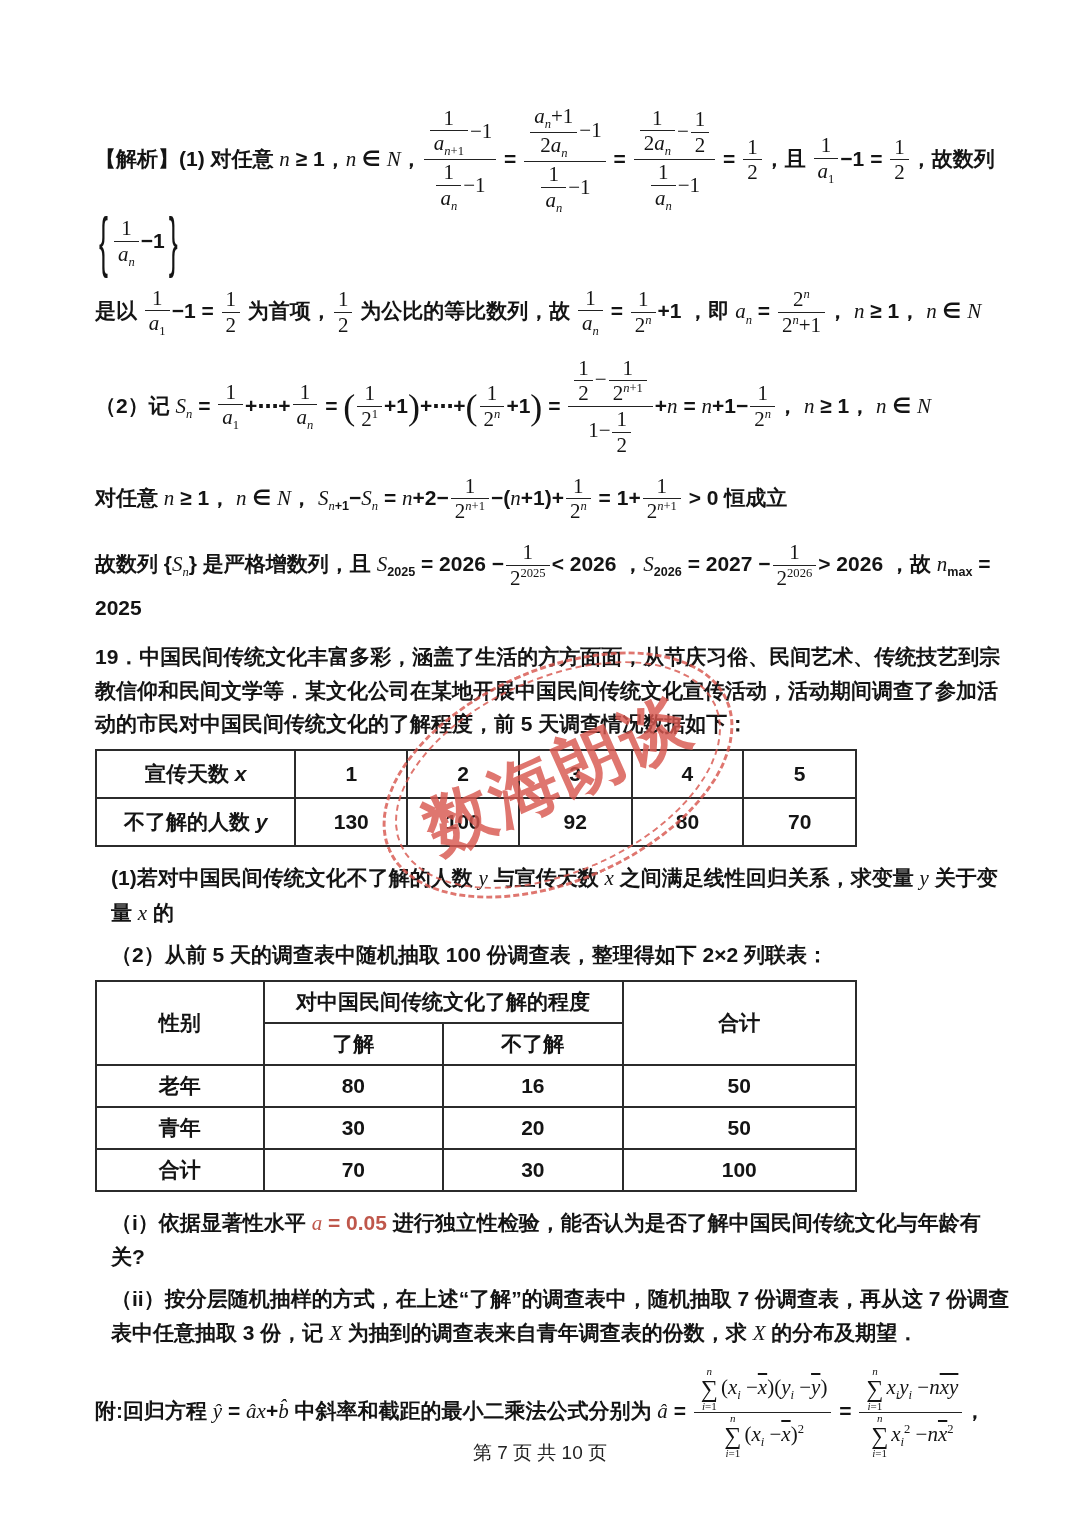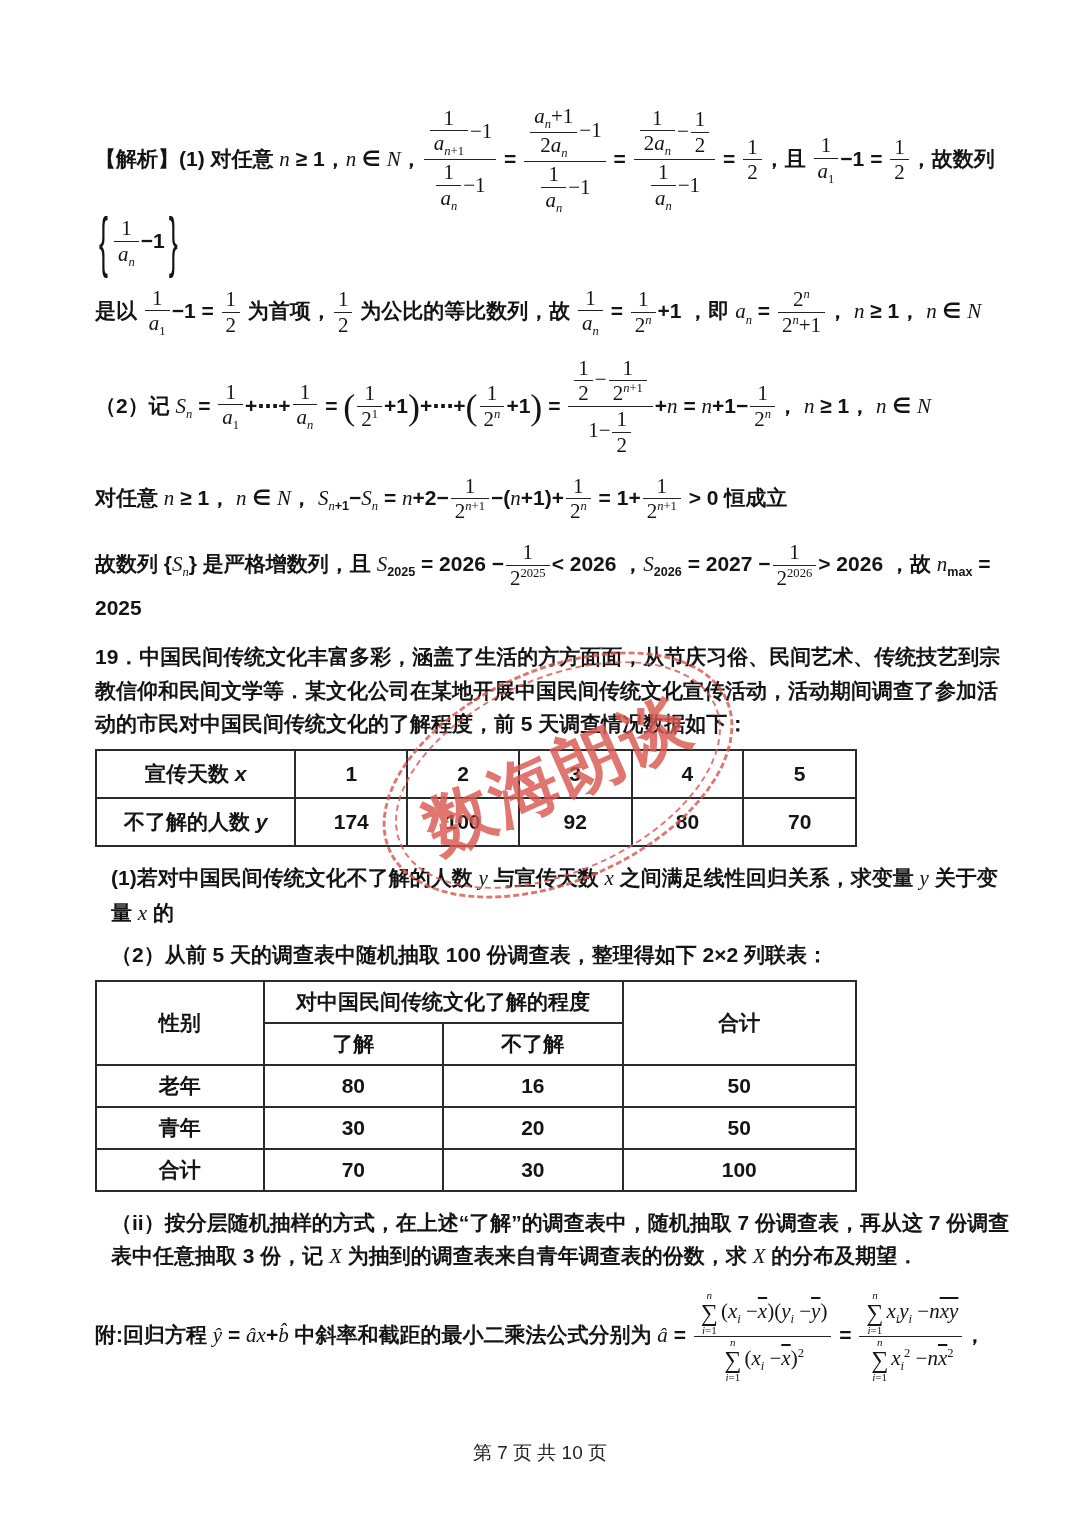--- a/index.html
+++ b/index.html
@@ -74,21 +74,21 @@
         <tr>
       <td class="lbl">宣传天数 <i>x</i></td>
       <td class="lbl">1</td>
       <td class="lbl">2</td>
       <td class="lbl">3</td>
       <td class="lbl">4</td>
       <td class="lbl">5</td>
     </tr>
     <tr>
       <td class="lbl">不了解的人数 <i>y</i></td>
-      <td class="lbl">174</td>
+      <td class="lbl">130</td>
       <td class="lbl">100</td>
       <td class="lbl">92</td>
       <td class="lbl">80</td>
       <td class="lbl">70</td>
     </tr>
   </tbody>
     </table>
 
   <div class="line indent tight">(1)若对中国民间传统文化不了解的人数 <i>y</i> 与宣传天数 <i>x</i> 之间满足线性回归关系，求变量 <i>y</i> 关于变量 <i>x</i> 的</div>
   <div class="line indent tight">（2）从前 5 天的调查表中随机抽取 100 份调查表，整理得如下 2×2 列联表：</div>
@@ -124,20 +124,21 @@
     </tr>
     <tr>
       <td class="lbl">合计</td>
       <td class="lbl">70</td>
       <td class="lbl">30</td>
       <td class="lbl">100</td>
     </tr>
   </tbody>
     </table>
 
+  <div class="line indent tight">（i）依据显著性水平 <span class="red"><i>a</i> = 0.05</span> 进行独立性检验，能否认为是否了解中国民间传统文化与年龄有关?</div>
   <div class="line indent">（ii）按分层随机抽样的方式，在上述“了解”的调查表中，随机抽取 7 份调查表，再从这 7 份调查表中任意抽取 3 份，记 <i>X</i> 为抽到的调查表来自青年调查表的份数，求 <i>X</i> 的分布及期望．</div>
   <div class="line">附:回归方程 <i>ŷ</i> = <i>â</i><i>x</i>+<i>b̂</i> 中斜率和截距的最小二乘法公式分别为 <i>â</i> = <span class="fr"><span class="n"><span class="sum">
             <span class="lim"><i>n</i></span>
             <span class="sg">∑</span>
             <span class="lim"><i>i</i>=1</span>
           </span>(<i>x</i><sub><i>i</i></sub> −<span class="ov"><i>x</i></span>)(<i>y</i><sub><i>i</i></sub> −<span class="ov"><i>y</i></span>)</span><span class="d"><span class="sum">
             <span class="lim"><i>n</i></span>
             <span class="sg">∑</span>
             <span class="lim"><i>i</i>=1</span>
           </span>(<i>x</i><sub><i>i</i></sub> −<span class="ov"><i>x</i></span>)<sup>2</sup></span></span> = <span class="fr"><span class="n"><span class="sum">

